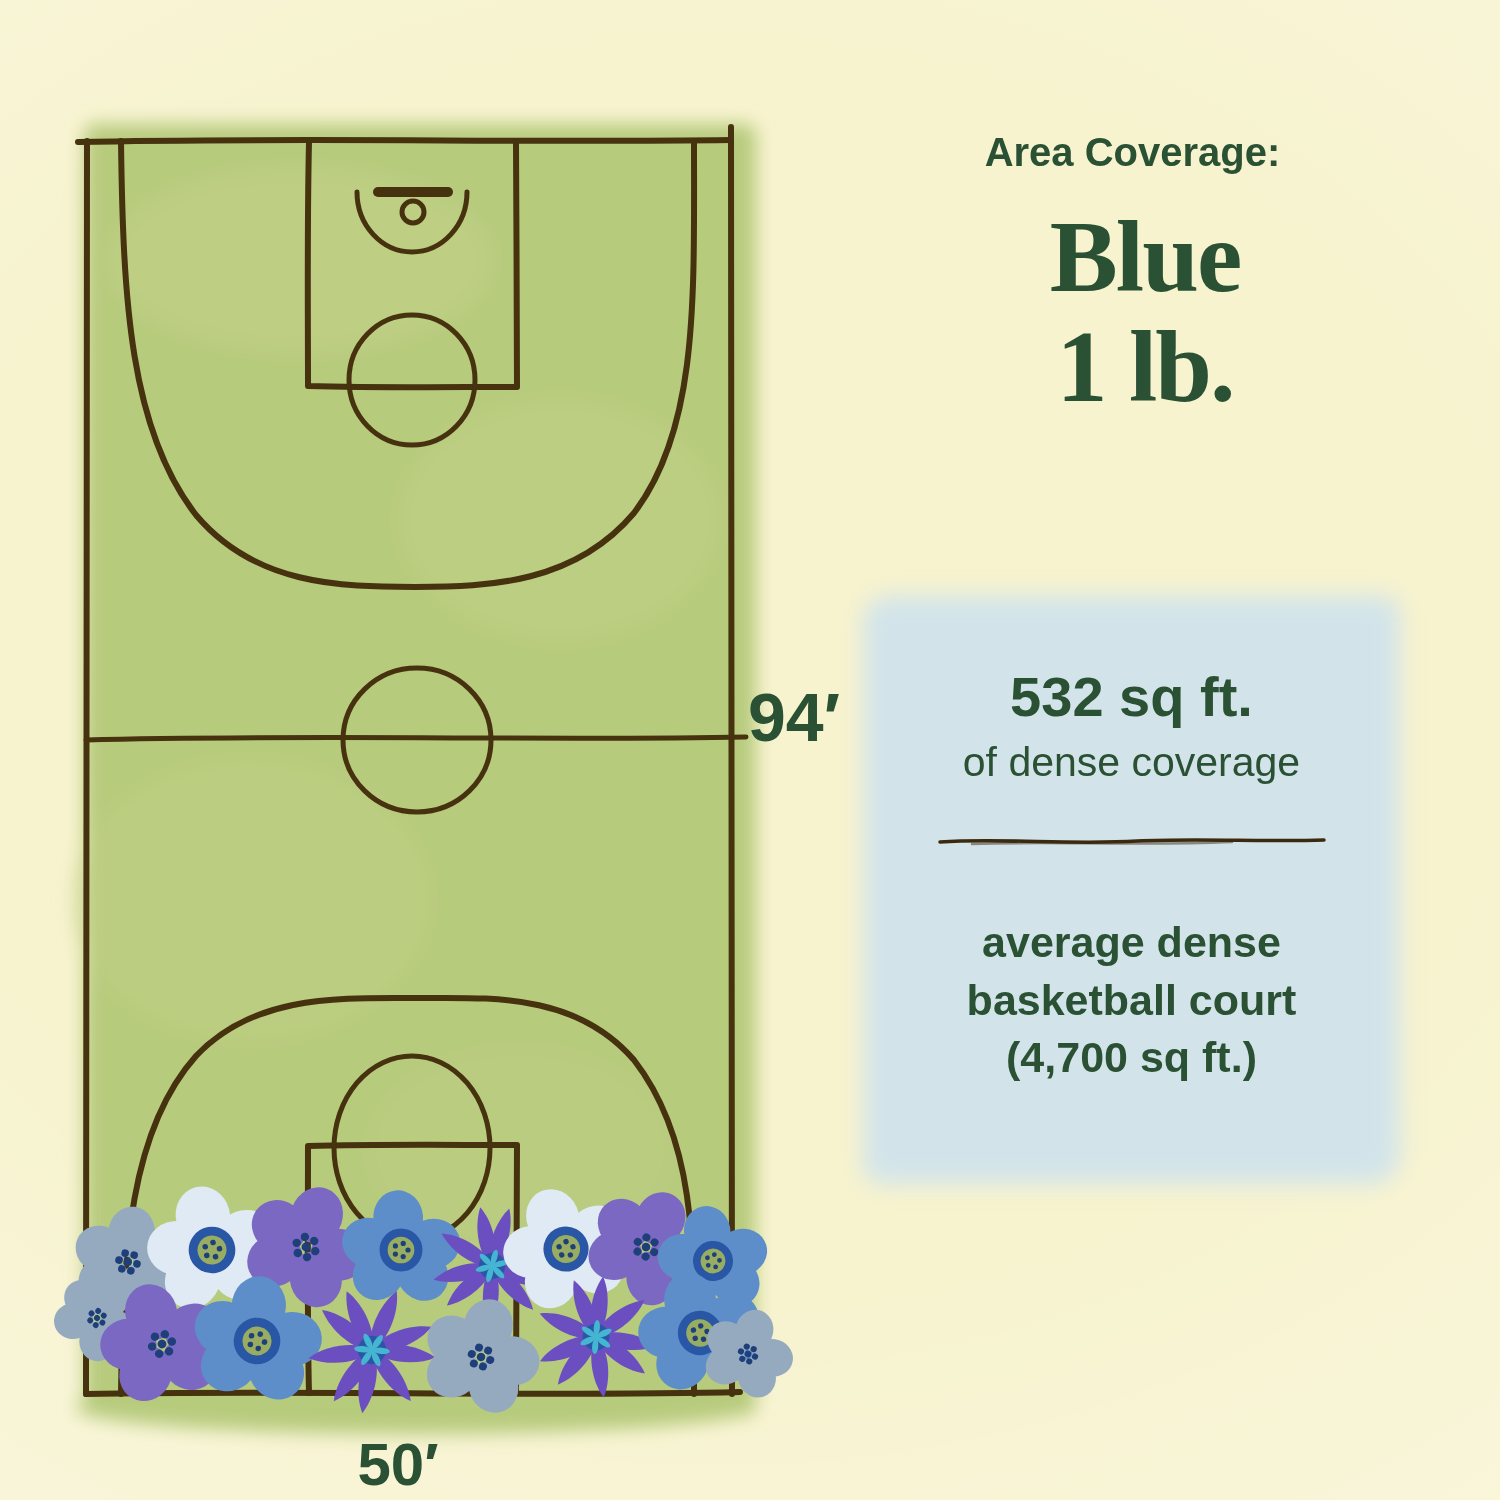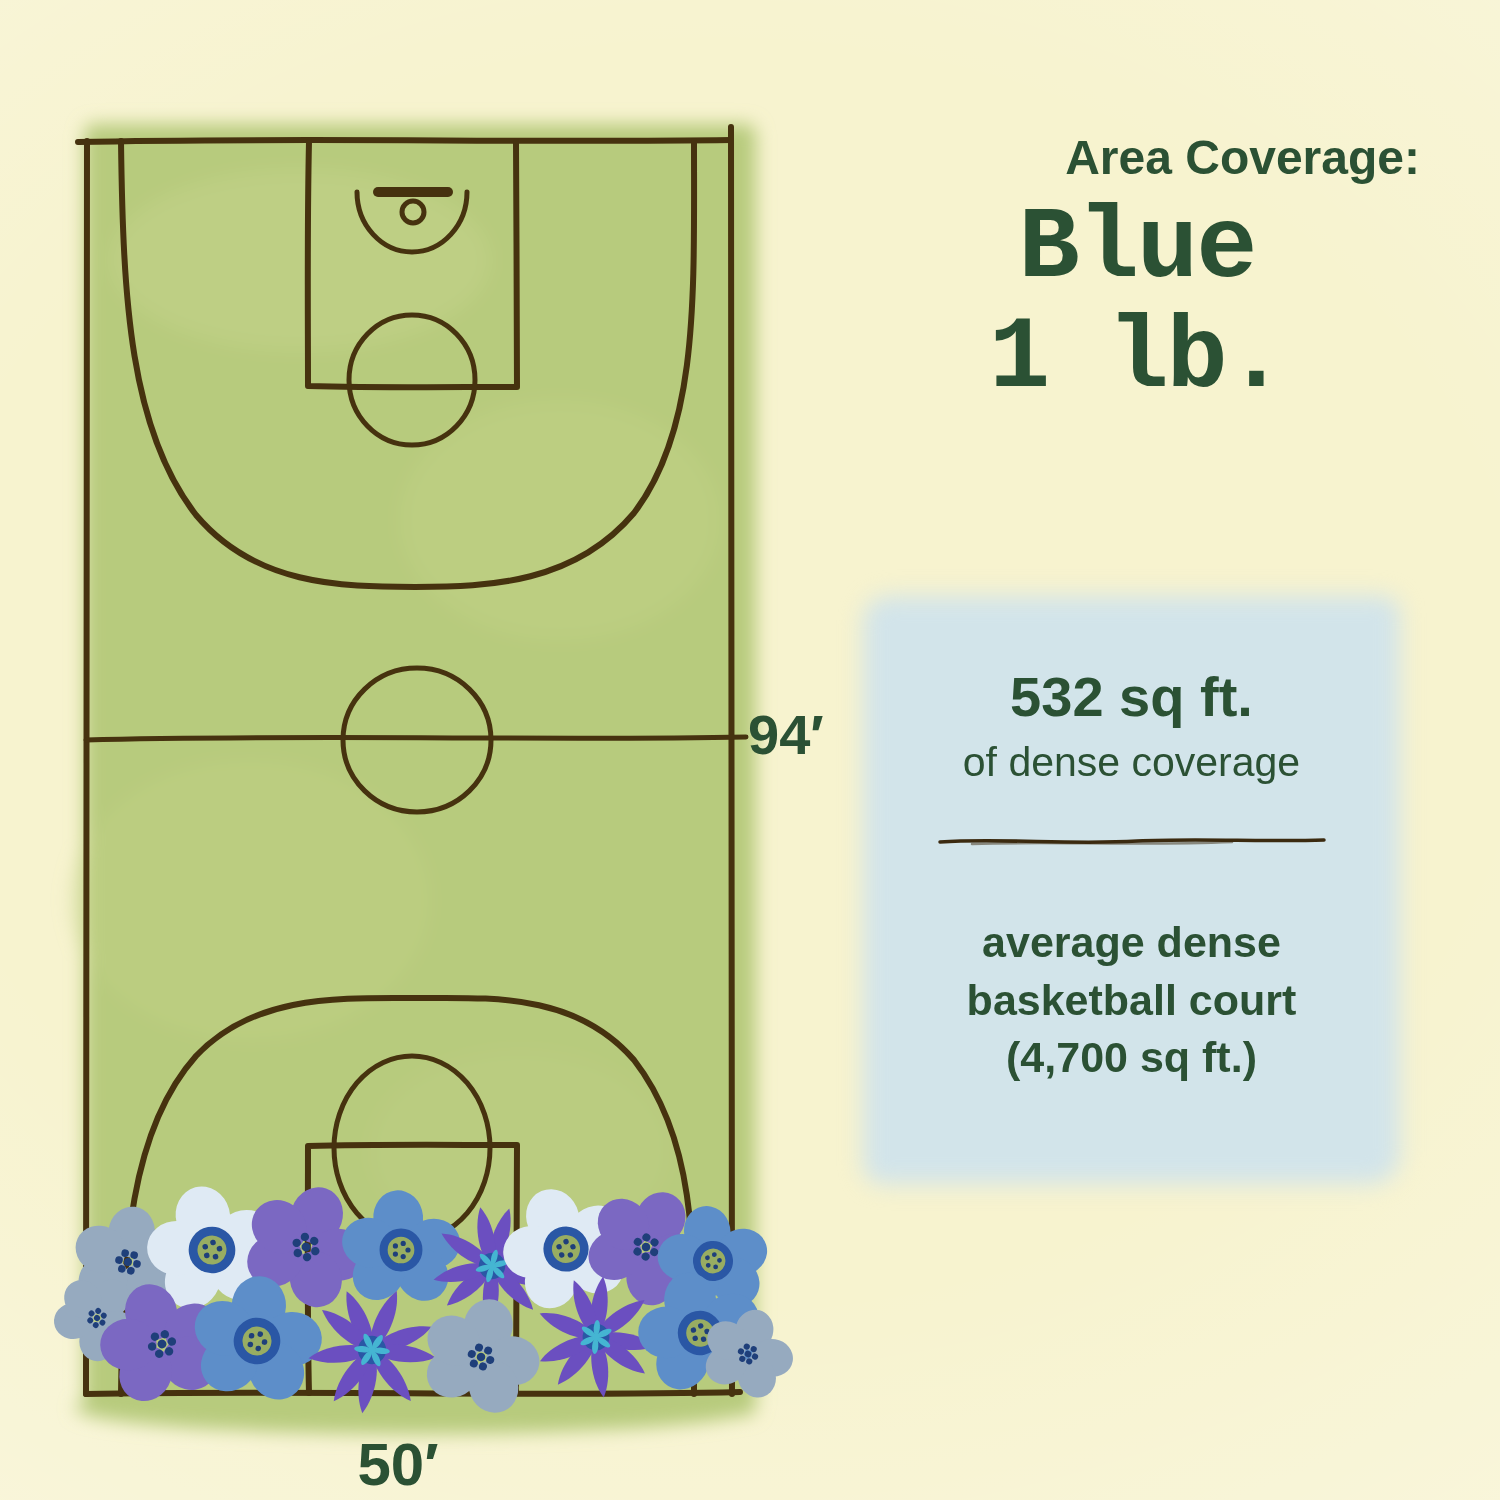--- a/index.html
+++ b/index.html
@@ -10,29 +10,29 @@
     background-image:radial-gradient(95% 75% at 48% 45%, rgba(255,255,255,0) 55%, rgba(255,255,255,0.28) 100%);
   }
   .court-svg{position:absolute;left:0;top:0;width:1500px;height:1500px;}
   .wash{fill:var(--court-green);}
   .cl{fill:none;stroke:var(--line-brown);stroke-width:6;stroke-linecap:round;stroke-linejoin:round;}
   .cl.thin{stroke-width:5;}
   .cl.thick{stroke-width:10;}
   .dim-label{
     position:absolute;color:var(--text-green);font-weight:bold;letter-spacing:0;
   }
-  .dim-height{left:748px;top:702px;font-size:56px;}
+  .dim-height{left:748px;top:678px;font-size:68px;}
   .dim-width{left:283px;top:1430px;width:230px;text-align:center;font-size:60px;}
   .eyebrow{
-    position:absolute;left:845px;top:130px;width:575px;text-align:right;
-    color:var(--text-green);font-size:48px;font-weight:bold;
+    position:absolute;left:845px;top:130px;width:575px;text-align:center;
+    color:var(--text-green);font-size:40px;font-weight:bold;
   }
   .title{
-    position:absolute;left:838px;top:190px;width:590px;margin:4px;text-align:center;
-    color:var(--text-green);font-family:Liberation Mono, monospace;font-weight:bold;
+    position:absolute;left:838px;top:190px;width:590px;margin:12px;text-align:center;
+    color:var(--text-green);font-family:Liberation Serif, serif;font-weight:bold;
     font-size:102px;line-height:1.08;letter-spacing:-2px;
   }
   .title span{display:block;}
   .coverage-box{
     position:absolute;left:855px;top:588px;width:553px;height:604px;
     text-align:center;color:var(--text-green);
   }
   .coverage-box::before{
     content:"";position:absolute;inset:8px;background:var(--box-blue);
     filter:blur(11px);border-radius:26px 18px 30px 20px;z-index:0;

